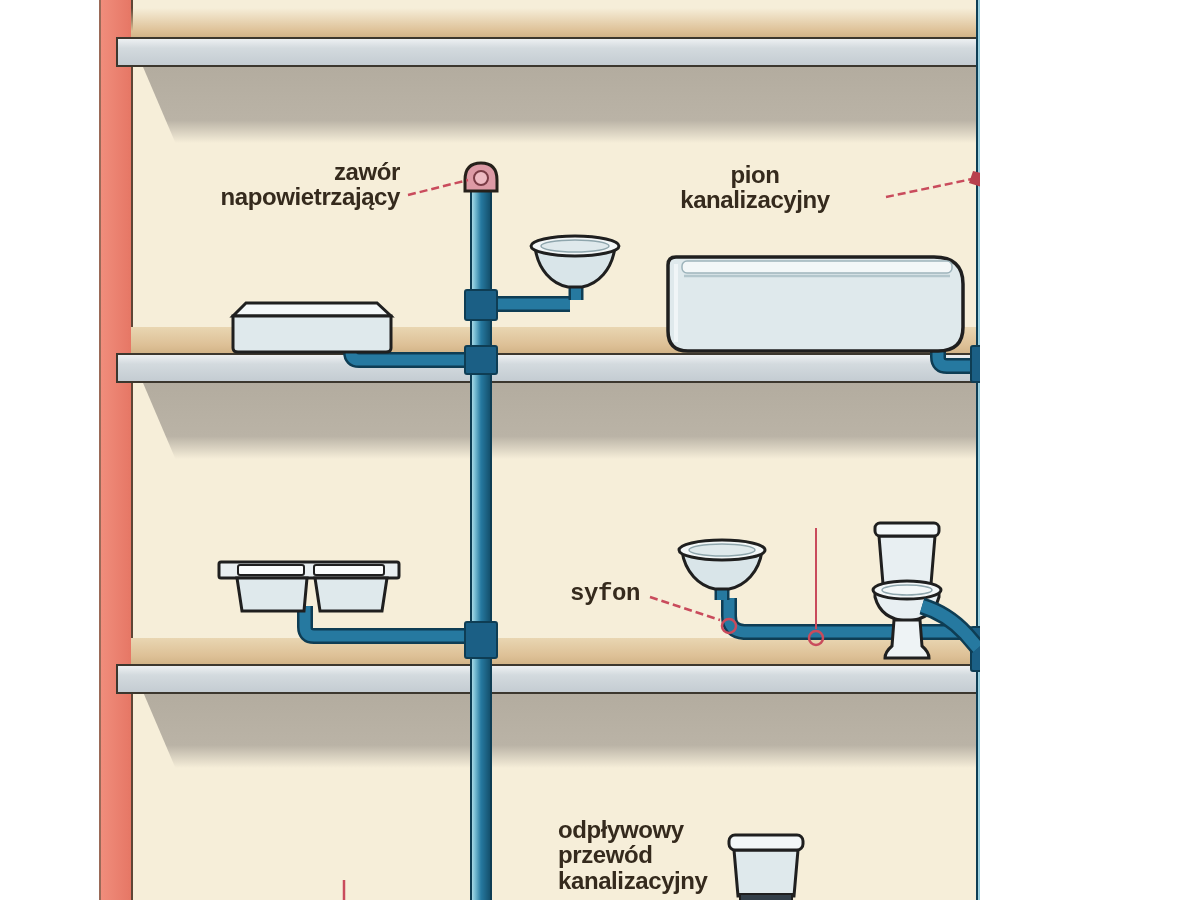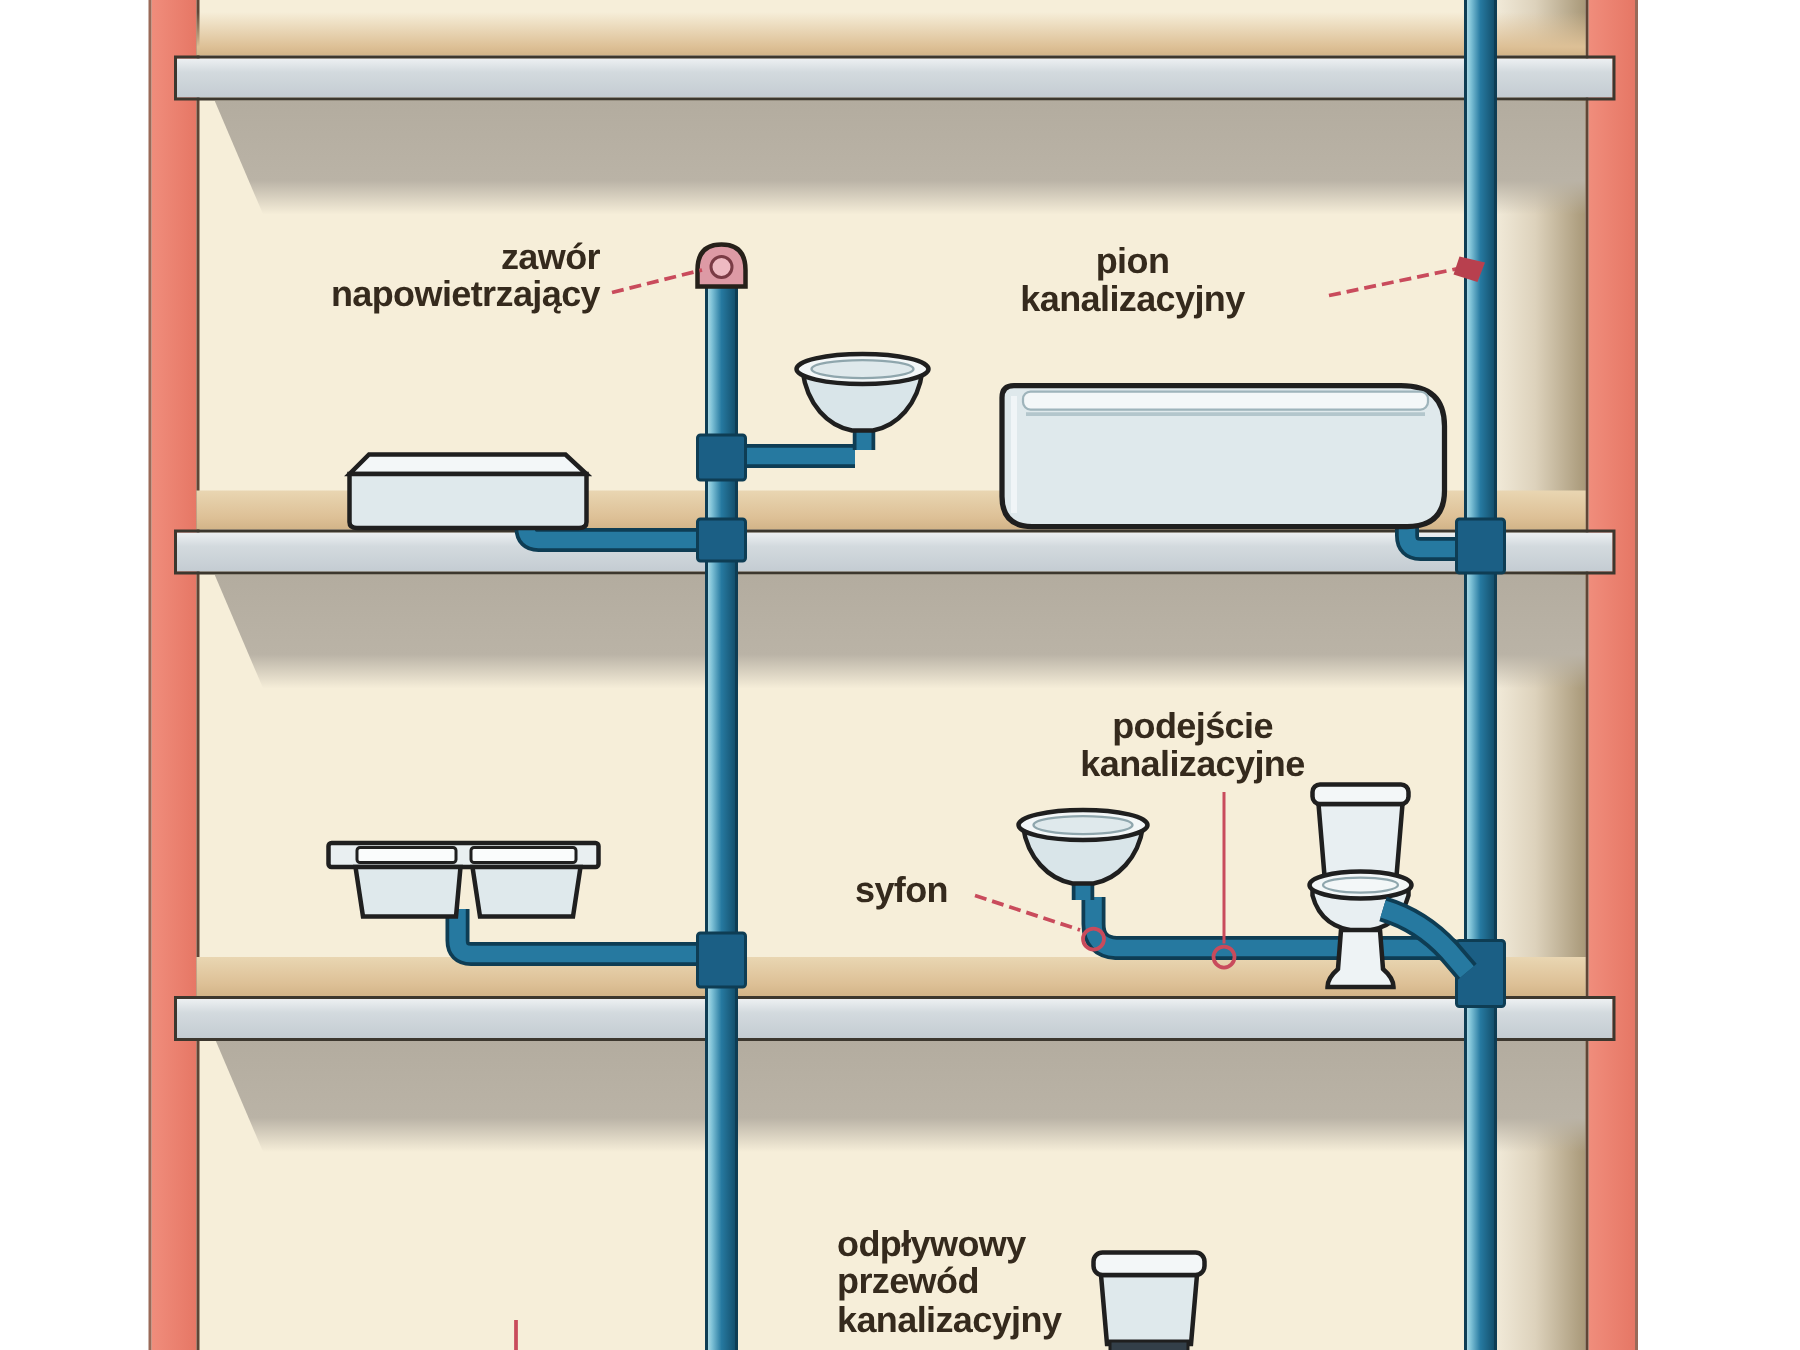--- a/index.html
+++ b/index.html
@@ -3,21 +3,21 @@
 <meta charset="utf-8">
 <style>
   :root{
     --wall-pink:#ec8171; --wall-edge:#6e4338; --cream:#f6eed9; --floor-tan:#dcc29b;
     --slab-gray:#d0d7dc; --slab-edge:#3c372e; --shadow-gray:#b7b0a3;
     --shaft-dark:#a89878; --pipe-teal:#2679a0; --pipe-dark:#0e3d54; --pipe-light:#9bd3e2;
     --fixture:#dfe9ec; --fixture-light:#f3f7f8; --ink:#1f1f1f;
     --label:#352a1d; --pointer:#c94b5c; --valve:#dd9aa5;
   }
   html,body{margin:0;padding:0;background:#ffffff;}
-  .stage{position:relative;width:1200px;height:900px;overflow:hidden;background:#ffffff;
+  .stage{position:relative;width:980px;height:900px;overflow:hidden;background:#ffffff;
          font-family:"Liberation Sans","DejaVu Sans",sans-serif;}
   .abs{position:absolute;}
   .interior{left:131px;top:0;width:926px;height:900px;background:var(--cream);}
   .wall{top:0;height:900px;background:linear-gradient(90deg,#f08d7c,#e67765);}
   .wall.left{left:99px;width:30px;border-left:2px solid #9a6a58;border-right:2px solid #5f4636;}
   .wall.right{left:1057px;width:31px;border-left:2px solid #5f4636;border-right:2px solid #9a6a58;}
   .shaft{left:996px;top:0;width:61px;height:900px;
          background:linear-gradient(90deg,#f2ebda 0%,#ddd2bc 45%,var(--shaft-dark) 100%);}
   .floorstrip{left:131px;width:926px;height:26px;
          background:linear-gradient(180deg,#e9d6b2 0%,#ddc096 70%,#d2b488 100%);}
@@ -175,26 +175,22 @@
   <div class="label r" style="left:150px;top:159px;width:250px;">
     <span class="ln">zawór</span>
     <span class="ln">napowietrzający</span>
   </div>
 
   <div class="label r" style="left:630px;top:162px;width:250px;text-align:center;">
     <span class="ln">pion</span>
     <span class="ln">kanalizacyjny</span>
   </div>
 
-  <div class="label c" style="left:655px;top:472px;width:280px;">
-    <span class="ln">podejście</span>
-    <span class="ln">kanalizacyjne</span>
-  </div>
 
-  <div class="label" style="left:570px;top:581px;">
+  <div class="label" style="left:570px;top:581px;font-family:Liberation Mono, monospace;">
     <span class="ln">syfon</span>
   </div>
 
 
   <div class="label" style="left:558px;top:817px;">
     <span class="ln">odpływowy</span>
     <span class="ln">przewód</span>
     <span class="ln">kanalizacyjny</span>
   </div>
 

